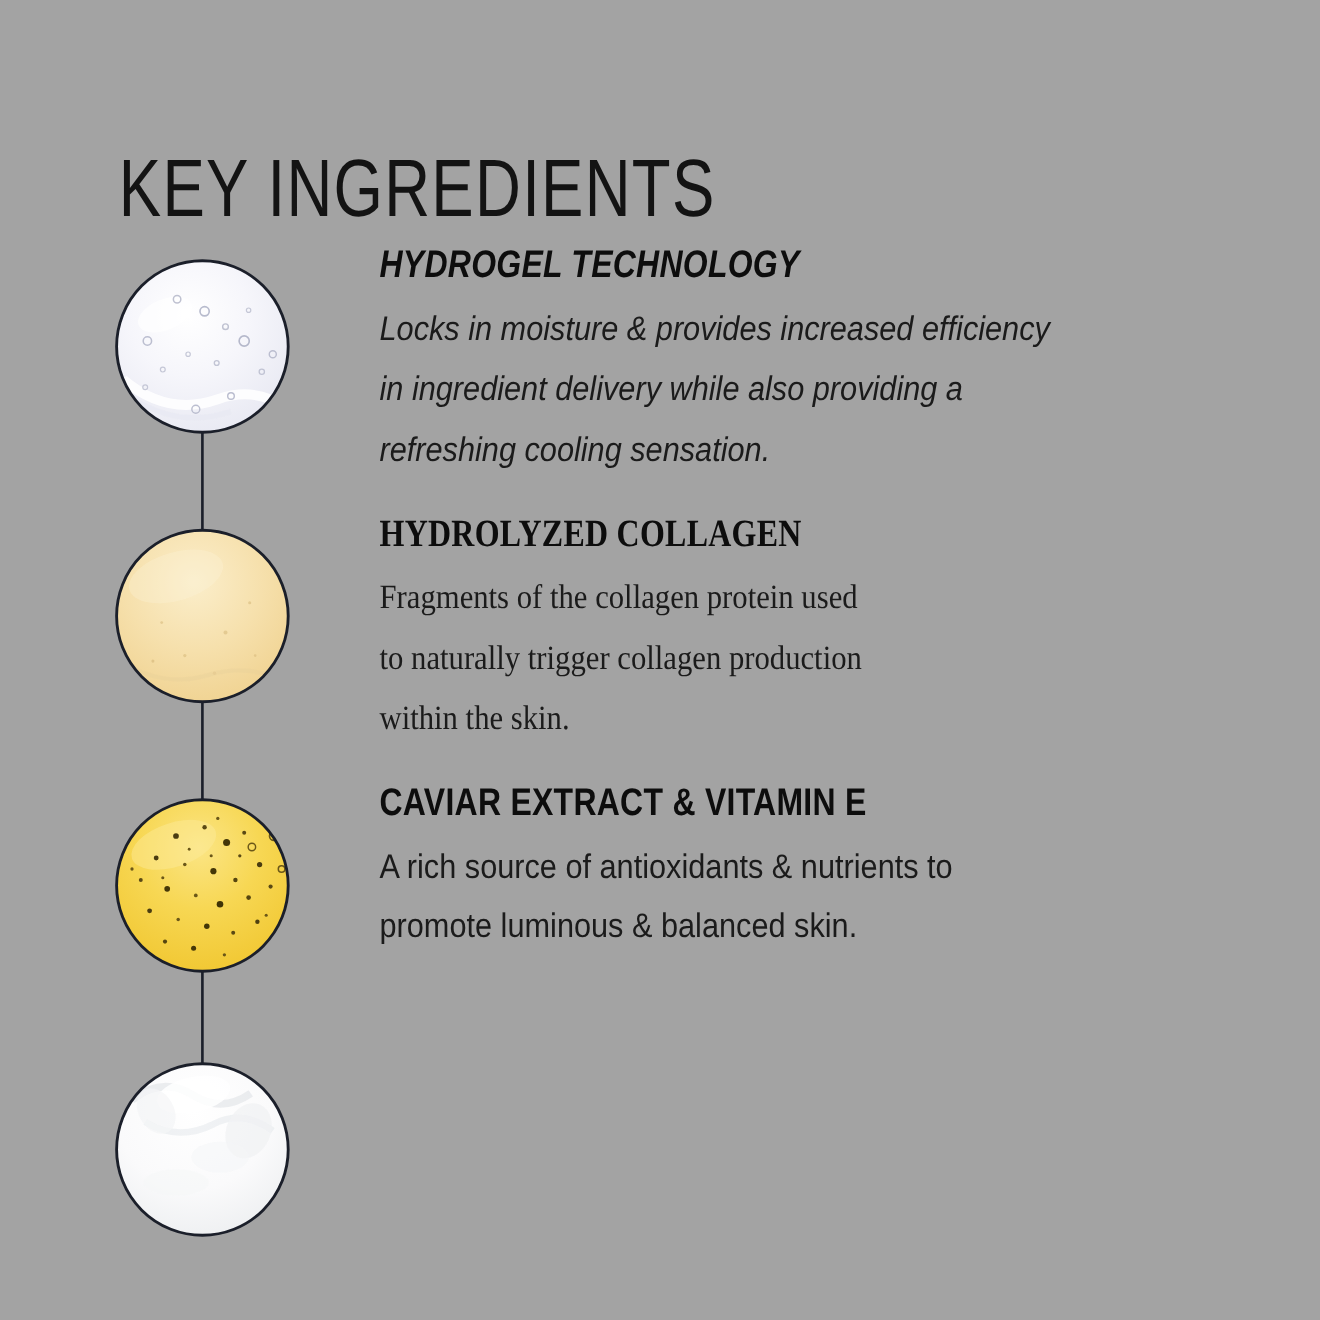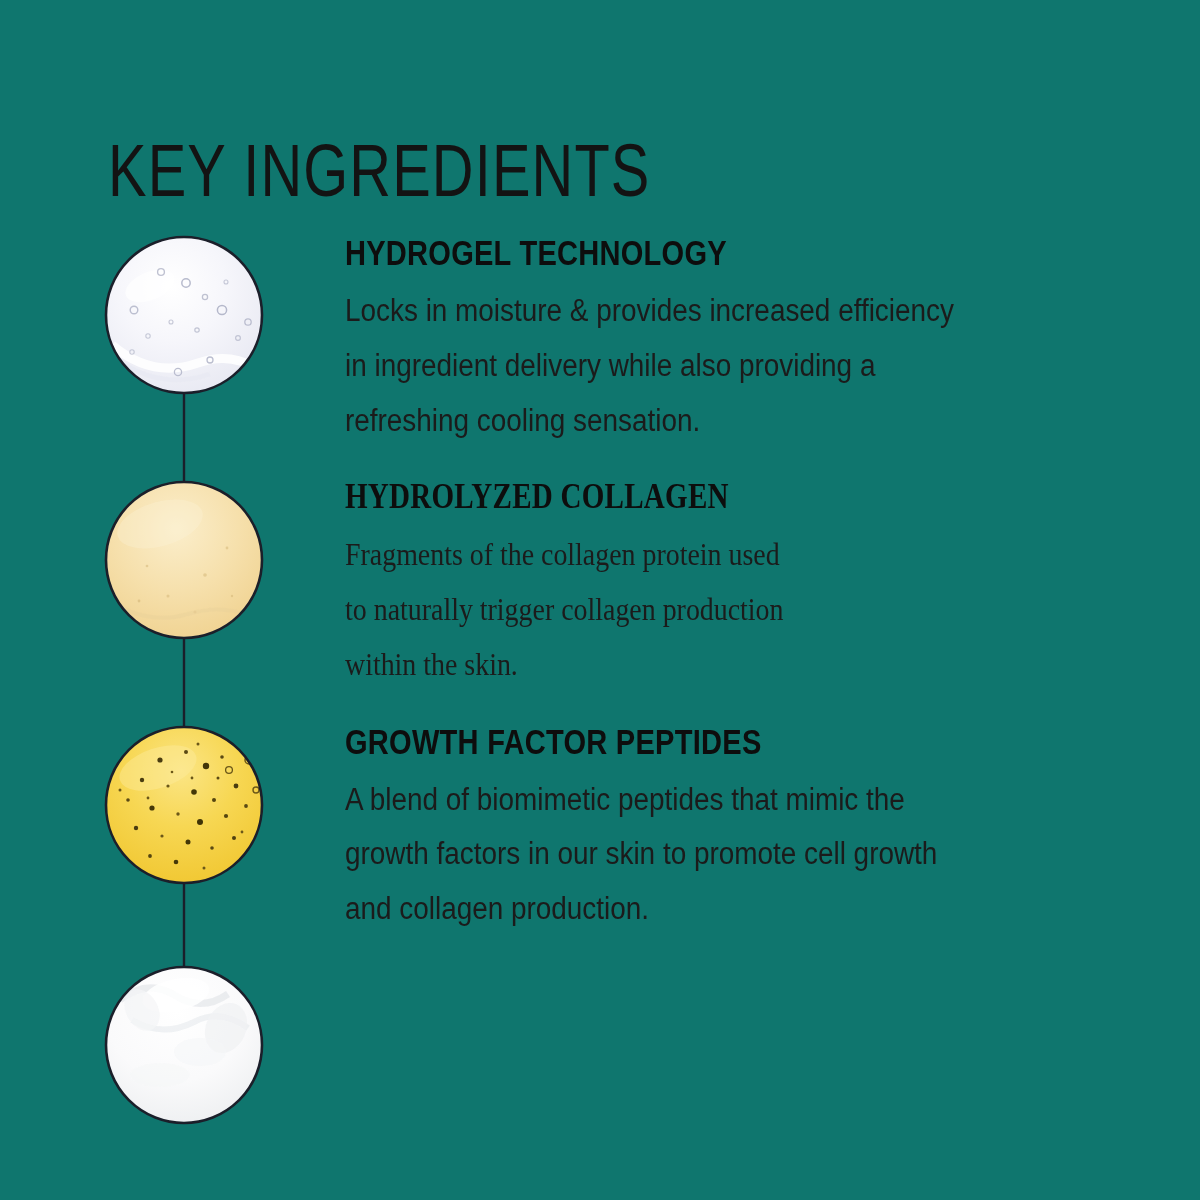--- a/index.html
+++ b/index.html
@@ -12,21 +12,21 @@
     height: 1200px;
     background: #f0f0f0;
     font-family: "Liberation Sans", "DejaVu Sans", sans-serif;
     overflow: hidden;
     position: relative;
   }
 
   .page {
     position: absolute;
     inset: 0;
-    background: #0f766e;
+    background: #a3a3a3;
   }
 
   
   .page-title {
     position: absolute;
     left: 108px;
     top: 84px;
     font-size: 74px;
     line-height: 1;
     font-weight: 300;
@@ -80,21 +80,21 @@
     transform: scaleX(0.9);
     transform-origin: left top;
     width: 111%;
   }
   .section-body .ln {
     display: block;
     white-space: nowrap;
   }
 
   
-  .sec-0 { margin-top: 12px; }
+  .sec-0 { margin-top: 0; font-style: italic; }
   .sec-1 { margin-top: 28px; font-family: Liberation Serif, serif; }
   .sec-2 { margin-top: 30px; }
   .sec-3 { margin-top: 24px; }
 </style>
 </head>
 <body>
 
 <div class="page">
 
   <h1 class="page-title">KEY INGREDIENTS</h1>
@@ -255,24 +255,23 @@
 
     <div class="section sec-1">
       <div class="section-heading">HYDROLYZED COLLAGEN</div>
       <div class="section-body">
         <span class="ln">Fragments of the collagen protein used</span>
         <span class="ln">to naturally trigger collagen production</span>
         <span class="ln">within the skin.</span>
       </div>
     </div>
 
-
-    <div class="section sec-3">
-      <div class="section-heading">GROWTH FACTOR PEPTIDES</div>
+    <div class="section sec-2">
+      <div class="section-heading">CAVIAR EXTRACT &amp; VITAMIN E</div>
       <div class="section-body">
-        <span class="ln">A blend of biomimetic peptides that mimic the</span>
-        <span class="ln">growth factors in our skin to promote cell growth</span>
-        <span class="ln">and collagen production.</span>
+        <span class="ln">A rich source of antioxidants &amp; nutrients to</span>
+        <span class="ln">promote luminous &amp; balanced skin.</span>
       </div>
     </div>
 
+
   </div>
 </div>
 
 </body></html>

